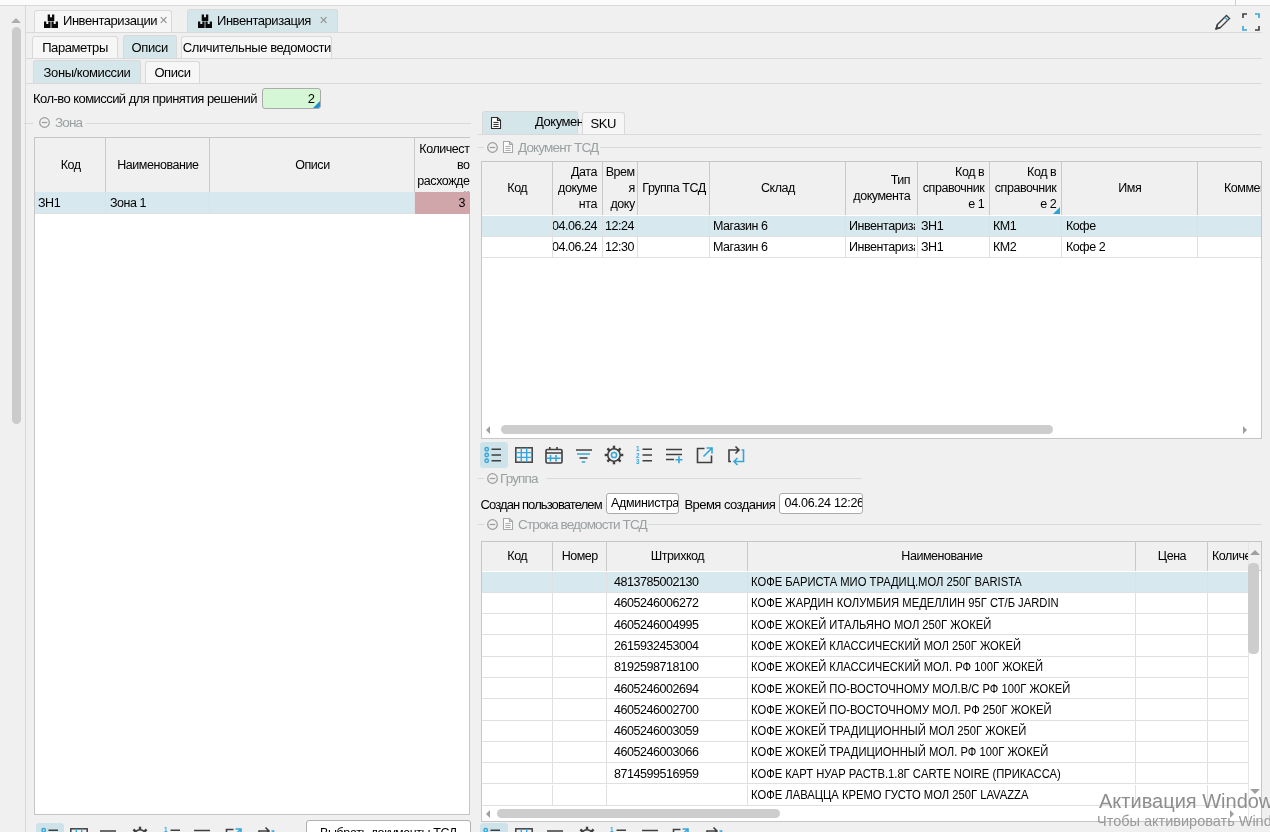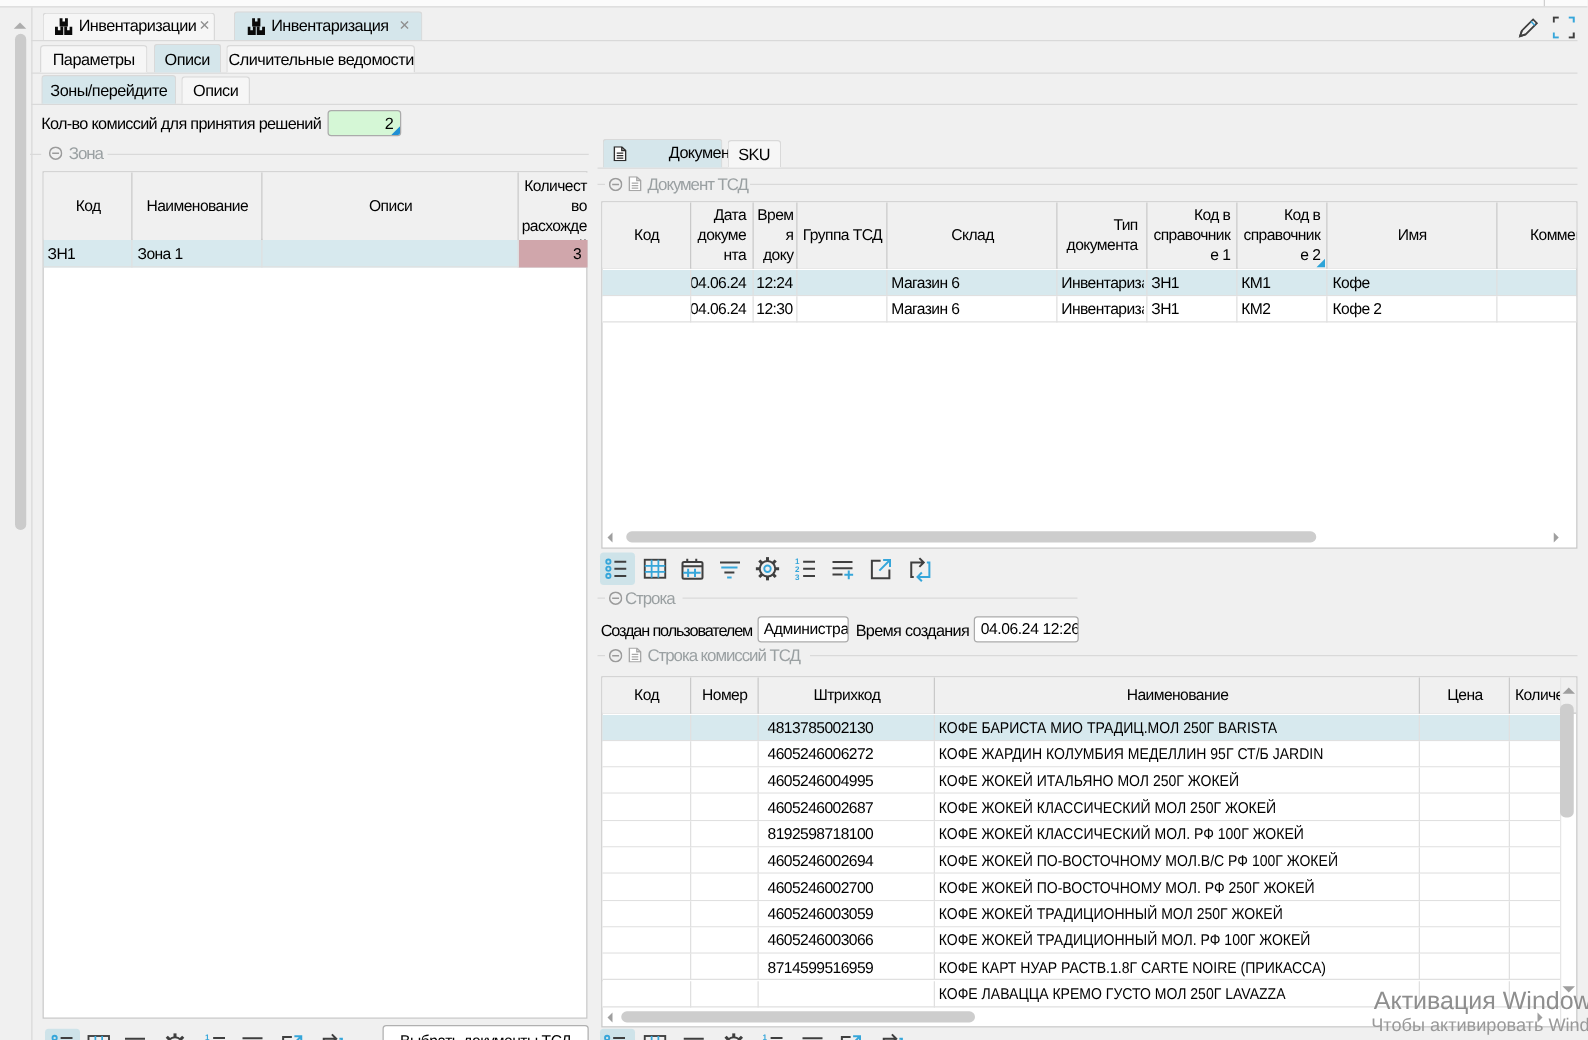--- a/index.html
+++ b/index.html
@@ -46,21 +46,21 @@
 <svg class="ab" style="left:198px;top:14px" width="14" height="14" viewBox="0 0 14 14">
     <path d="M3.7 0.5 h2.3 v2.7 h2.0 v-2.7 h2.3 v6.6 h-6.6 Z M0 7.4 h2.3 v2.7 h2.0 v-2.7 h2.3 v6.6 h-6.6 Z M7.4 7.4 h2.3 v2.7 h2.0 v-2.7 h2.3 v6.6 h-6.6 Z" fill="#0a0a0a"></path>
   </svg>
 <div class="ab" style="left:217px;top:12.5px;font-size:13px;letter-spacing:-0.45px">Инвентаризация</div>
 <div class="ab" style="left:319px;top:14px;font-size:11px;color:#909090">✕</div>
 <div class="hl" style="left:25px;top:58px;width:1237px;height:1px;background:#d9d9d9"></div>
 <div class="tab" style="left:32px;top:36px;width:86px">Параметры</div>
 <div class="tab act" style="left:122.7px;top:35px;width:54px">Описи</div>
 <div class="tab" style="left:181.4px;top:36px;width:151px">Сличительные ведомости</div>
 <div class="hl" style="left:25px;top:82.5px;width:1237px;height:1px;background:#d9d9d9"></div>
-<div class="tab act" style="left:33px;top:60px;width:108px">Зоны/перейдите</div>
+<div class="tab act" style="left:33px;top:60px;width:108px">Зоны/комиссии</div>
 <div class="tab" style="left:145px;top:61px;width:55px">Описи</div>
 <div class="lbl" style="left:33px;top:91px">Кол-во комиссий для принятия решений</div>
 <div class="ab" style="left:262px;top:88px;width:59px;height:21px;background:#d5f7d6;border:1px solid #ababab;border-radius:3px;font-size:13px;text-align:right;padding:2px 5px 0 0;overflow:hidden">2<svg width="7" height="7" style="position:absolute;right:0;bottom:0">
       <path d="M7 0 L7 7 L0 7 Z" fill="#1f8fd4"></path>
     </svg></div>
 <div class="hl" style="left:24px;top:122.5px;width:9px;height:1px;background:#d9d9d9"></div>
 <svg class="ab" style="left:39px;top:117px" width="11" height="11" viewBox="0 0 11 11">
     <circle cx="5.5" cy="5.5" r="4.8" fill="none" stroke="#9b9b9b" stroke-width="1.2"></circle>
     <path d="M2.75 5.5 H8.25" stroke="#9b9b9b" stroke-width="1.2"></path>
   </svg>
@@ -317,37 +317,37 @@
     </g>
     <g fill="none" stroke="#36a6da" stroke-width="1.6">
       <path d="M17.5 6 H19.5 V17.5 H10 M13.5 14 L10 17.5 L13.5 21"></path>
     </g>
   </svg>
 <div class="hl" style="left:478px;top:478px;width:6px;height:1px;background:#d9d9d9"></div>
 <svg class="ab" style="left:487px;top:472.5px" width="11" height="11" viewBox="0 0 11 11">
     <circle cx="5.5" cy="5.5" r="4.8" fill="none" stroke="#9b9b9b" stroke-width="1.2"></circle>
     <path d="M2.75 5.5 H8.25" stroke="#9b9b9b" stroke-width="1.2"></path>
   </svg>
-<div class="grptxt" style="left:500px;top:470.5px">Строка</div>
+<div class="grptxt" style="left:500px;top:470.5px">Группа</div>
 <div class="hl" style="left:546px;top:478px;width:316px;height:1px;background:#d9d9d9"></div>
 <div class="lbl" style="left:480.5px;top:497px;letter-spacing:-0.9px">Создан пользователем</div>
 <div class="inp" style="left:606px;top:492.5px;width:73px;height:21px;padding-left:4px">Администрато</div>
 <div class="lbl" style="left:684.5px;top:497px">Время создания</div>
 <div class="inp" style="left:778.5px;top:492.5px;width:84px;height:21px;padding-left:5px">04.06.24 12:26</div>
 <div class="hl" style="left:478px;top:524px;width:6px;height:1px;background:#d9d9d9"></div>
 <svg class="ab" style="left:487px;top:518.5px" width="11" height="11" viewBox="0 0 11 11">
     <circle cx="5.5" cy="5.5" r="4.8" fill="none" stroke="#9b9b9b" stroke-width="1.2"></circle>
     <path d="M2.75 5.5 H8.25" stroke="#9b9b9b" stroke-width="1.2"></path>
   </svg>
 <svg class="ab" style="left:502px;top:518px" width="12" height="12" viewBox="0 0 12 12">
     <path d="M1.5 0.5 H7.4399999999999995 L10.5 3.3600000000000003 V11.5 H1.5 Z" fill="#fff" stroke="#a7a7a7" stroke-width="1.1"></path>
     <path d="M7.4399999999999995 0.5 V3.3600000000000003 H10.5" fill="none" stroke="#a7a7a7" stroke-width="1.1"></path>
     <path d="M3.3600000000000003 5.4 H8.64 M3.3600000000000003 7.4399999999999995 H8.64 M3.3600000000000003 9.48 H8.64" stroke="#a7a7a7" stroke-width="1"></path>
   </svg>
-<div class="grptxt" style="left:518px;top:516.5px">Строка комиссий ТСД</div>
+<div class="grptxt" style="left:518px;top:516.5px">Строка ведомости ТСД</div>
 <div class="hl" style="left:648px;top:524px;width:614px;height:1px;background:#d9d9d9"></div>
 <div class="ab" style="left:481px;top:540.5px;width:781px;height:281.5px;background:#fff;border:1px solid #c6c6c6"></div>
 <div class="ab" style="left:482px;top:541.5px;width:779px;height:29.5px;background:#f0f0f0;border-bottom:1px solid #c9c9c9"></div>
 <div class="hcell" style="left:482px;top:541.5px;width:70.5px;height:29.5px">Код</div>
 <div class="hcell" style="left:552.5px;top:541.5px;width:54.5px;height:29.5px">Номер</div>
 <div class="hcell" style="left:607px;top:541.5px;width:141px;height:29.5px">Штрихкод</div>
 <div class="hcell" style="left:748px;top:541.5px;width:388px;height:29.5px">Наименование</div>
 <div class="hcell" style="left:1136px;top:541.5px;width:72px;height:29.5px">Цена</div>
 <div class="hcell" style="left:1208px;top:541.5px;width:39.5px;height:29.5px;justify-content:flex-start;padding-left:4px">Количество</div>
 <div class="vl" style="left:551.5px;top:541.5px;height:29.5px;width:1px;background:#c9c9c9"></div>
@@ -379,21 +379,21 @@
 <div class="cell" style="left:614px;top:614.0999999999999px;width:120px;height:21px;font-size:12.5px;letter-spacing:-0.45px">4605246004995</div>
 <div class="cell" style="left:751px;top:614.0999999999999px;width:385px;height:21px">
     <span class="scx" style="transform:scaleX(0.898)">КОФЕ ЖОКЕЙ ИТАЛЬЯНО МОЛ 250Г ЖОКЕЙ</span>
   </div>
 <div class="vl" style="left:551.5px;top:614.0999999999999px;height:21.3px;width:1px;background:#e0e0e0"></div>
 <div class="vl" style="left:606px;top:614.0999999999999px;height:21.3px;width:1px;background:#e0e0e0"></div>
 <div class="vl" style="left:747px;top:614.0999999999999px;height:21.3px;width:1px;background:#e0e0e0"></div>
 <div class="vl" style="left:1135px;top:614.0999999999999px;height:21.3px;width:1px;background:#e0e0e0"></div>
 <div class="vl" style="left:1207px;top:614.0999999999999px;height:21.3px;width:1px;background:#e0e0e0"></div>
 <div class="ab" style="left:482px;top:635.3999999999999px;width:765.5px;height:21.3px;background:#fff;border-bottom:1px solid #e0e0e0"></div>
-<div class="cell" style="left:614px;top:635.3999999999999px;width:120px;height:21px;font-size:12.5px;letter-spacing:-0.45px">4605246002687</div>
+<div class="cell" style="left:614px;top:635.3999999999999px;width:120px;height:21px;font-size:12.5px;letter-spacing:-0.45px">2615932453004</div>
 <div class="cell" style="left:751px;top:635.3999999999999px;width:385px;height:21px">
     <span class="scx" style="transform:scaleX(0.898)">КОФЕ ЖОКЕЙ КЛАССИЧЕСКИЙ МОЛ 250Г ЖОКЕЙ</span>
   </div>
 <div class="vl" style="left:551.5px;top:635.3999999999999px;height:21.3px;width:1px;background:#e0e0e0"></div>
 <div class="vl" style="left:606px;top:635.3999999999999px;height:21.3px;width:1px;background:#e0e0e0"></div>
 <div class="vl" style="left:747px;top:635.3999999999999px;height:21.3px;width:1px;background:#e0e0e0"></div>
 <div class="vl" style="left:1135px;top:635.3999999999999px;height:21.3px;width:1px;background:#e0e0e0"></div>
 <div class="vl" style="left:1207px;top:635.3999999999999px;height:21.3px;width:1px;background:#e0e0e0"></div>
 <div class="ab" style="left:482px;top:656.6999999999998px;width:765.5px;height:21.3px;background:#fff;border-bottom:1px solid #e0e0e0"></div>
 <div class="cell" style="left:614px;top:656.6999999999998px;width:120px;height:21px;font-size:12.5px;letter-spacing:-0.45px">8192598718100</div>

